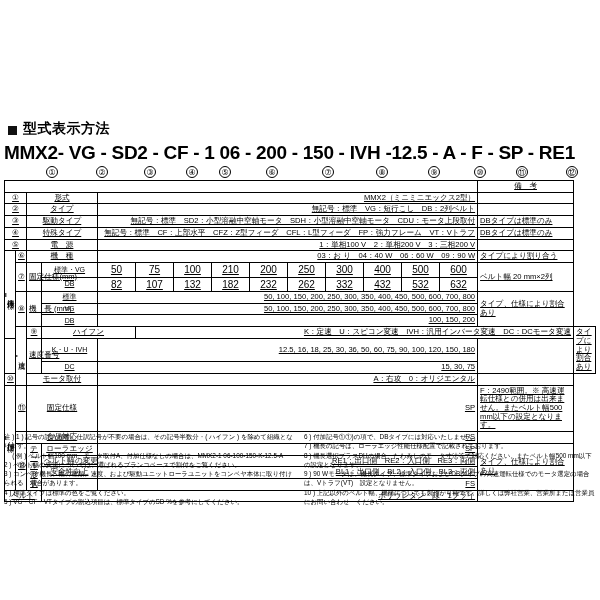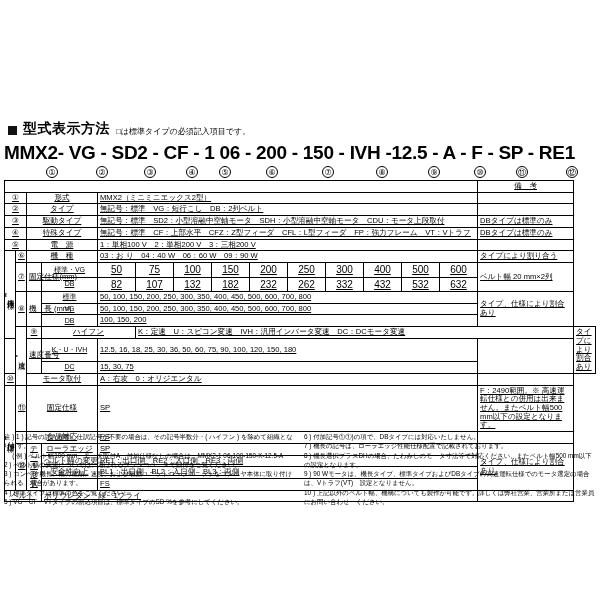--- a/index.html
+++ b/index.html
@@ -65,42 +65,41 @@
   }
   .vert{
     width:11px;text-align:center;
     writing-mode:vertical-rl;
     text-orientation:upright;
     letter-spacing:1px;
     font-size:7.5px;
     padding:0;
   }
   .ctr{text-align:center;}
-  .lft{text-align:left;}
+  .lft{text-align:right;}
   .nowrap{white-space:nowrap;}
   .sub{width:26px;text-align:center;font-size:7px;}
   .numcell{text-align:center;font-size:10px;}
 
   
   .footwrap{
     position:absolute;left:4px;top:432px;width:592px;
     font-size:6.4px;line-height:1.45;
   }
   .footwrap .fcols{display:flex;gap:8px;}
   .footwrap .fcol{flex:1;}
 </style>
 </head>
 <body>
 
 <div class="page">
 
   <div class="heading">
     <div class="sq"></div>
     <div class="h-title">型式表示方法</div>
-    <div class="h-note">□は標準タイプの必須記入項目です。</div>
   </div>
 
   <div class="codebar">
     <div class="seg">MMX2- VG - SD2 - CF - 1 06 - 200 - 150 - IVH -12.5 - A - F - SP - RE1</div>
   </div>
 
   <div class="idxrow">
     <span class="circ" style="left:42px">①</span>
     <span class="circ" style="left:92px">②</span>
     <span class="circ" style="left:140px">③</span>
@@ -184,21 +183,21 @@
       <td>タイプにより割り合う</td>
     </tr>
 
     <tr>
       <td class="ctr" rowspan="2">⑦</td>
       <td class="ctr nowrap" rowspan="2">固定仕様(mm)</td>
       <td class="sub" colspan="2">標準・VG</td>
       <td class="numcell">50</td>
       <td class="numcell">75</td>
       <td class="numcell">100</td>
-      <td class="numcell">150</td>
+      <td class="numcell">210</td>
       <td class="numcell">200</td>
       <td class="numcell">250</td>
       <td class="numcell">300</td>
       <td class="numcell">400</td>
       <td class="numcell">500</td>
       <td class="numcell">600</td>
       <td rowspan="2">ベルト幅 20 mm×2列</td>
     </tr>
 
     <tr>

